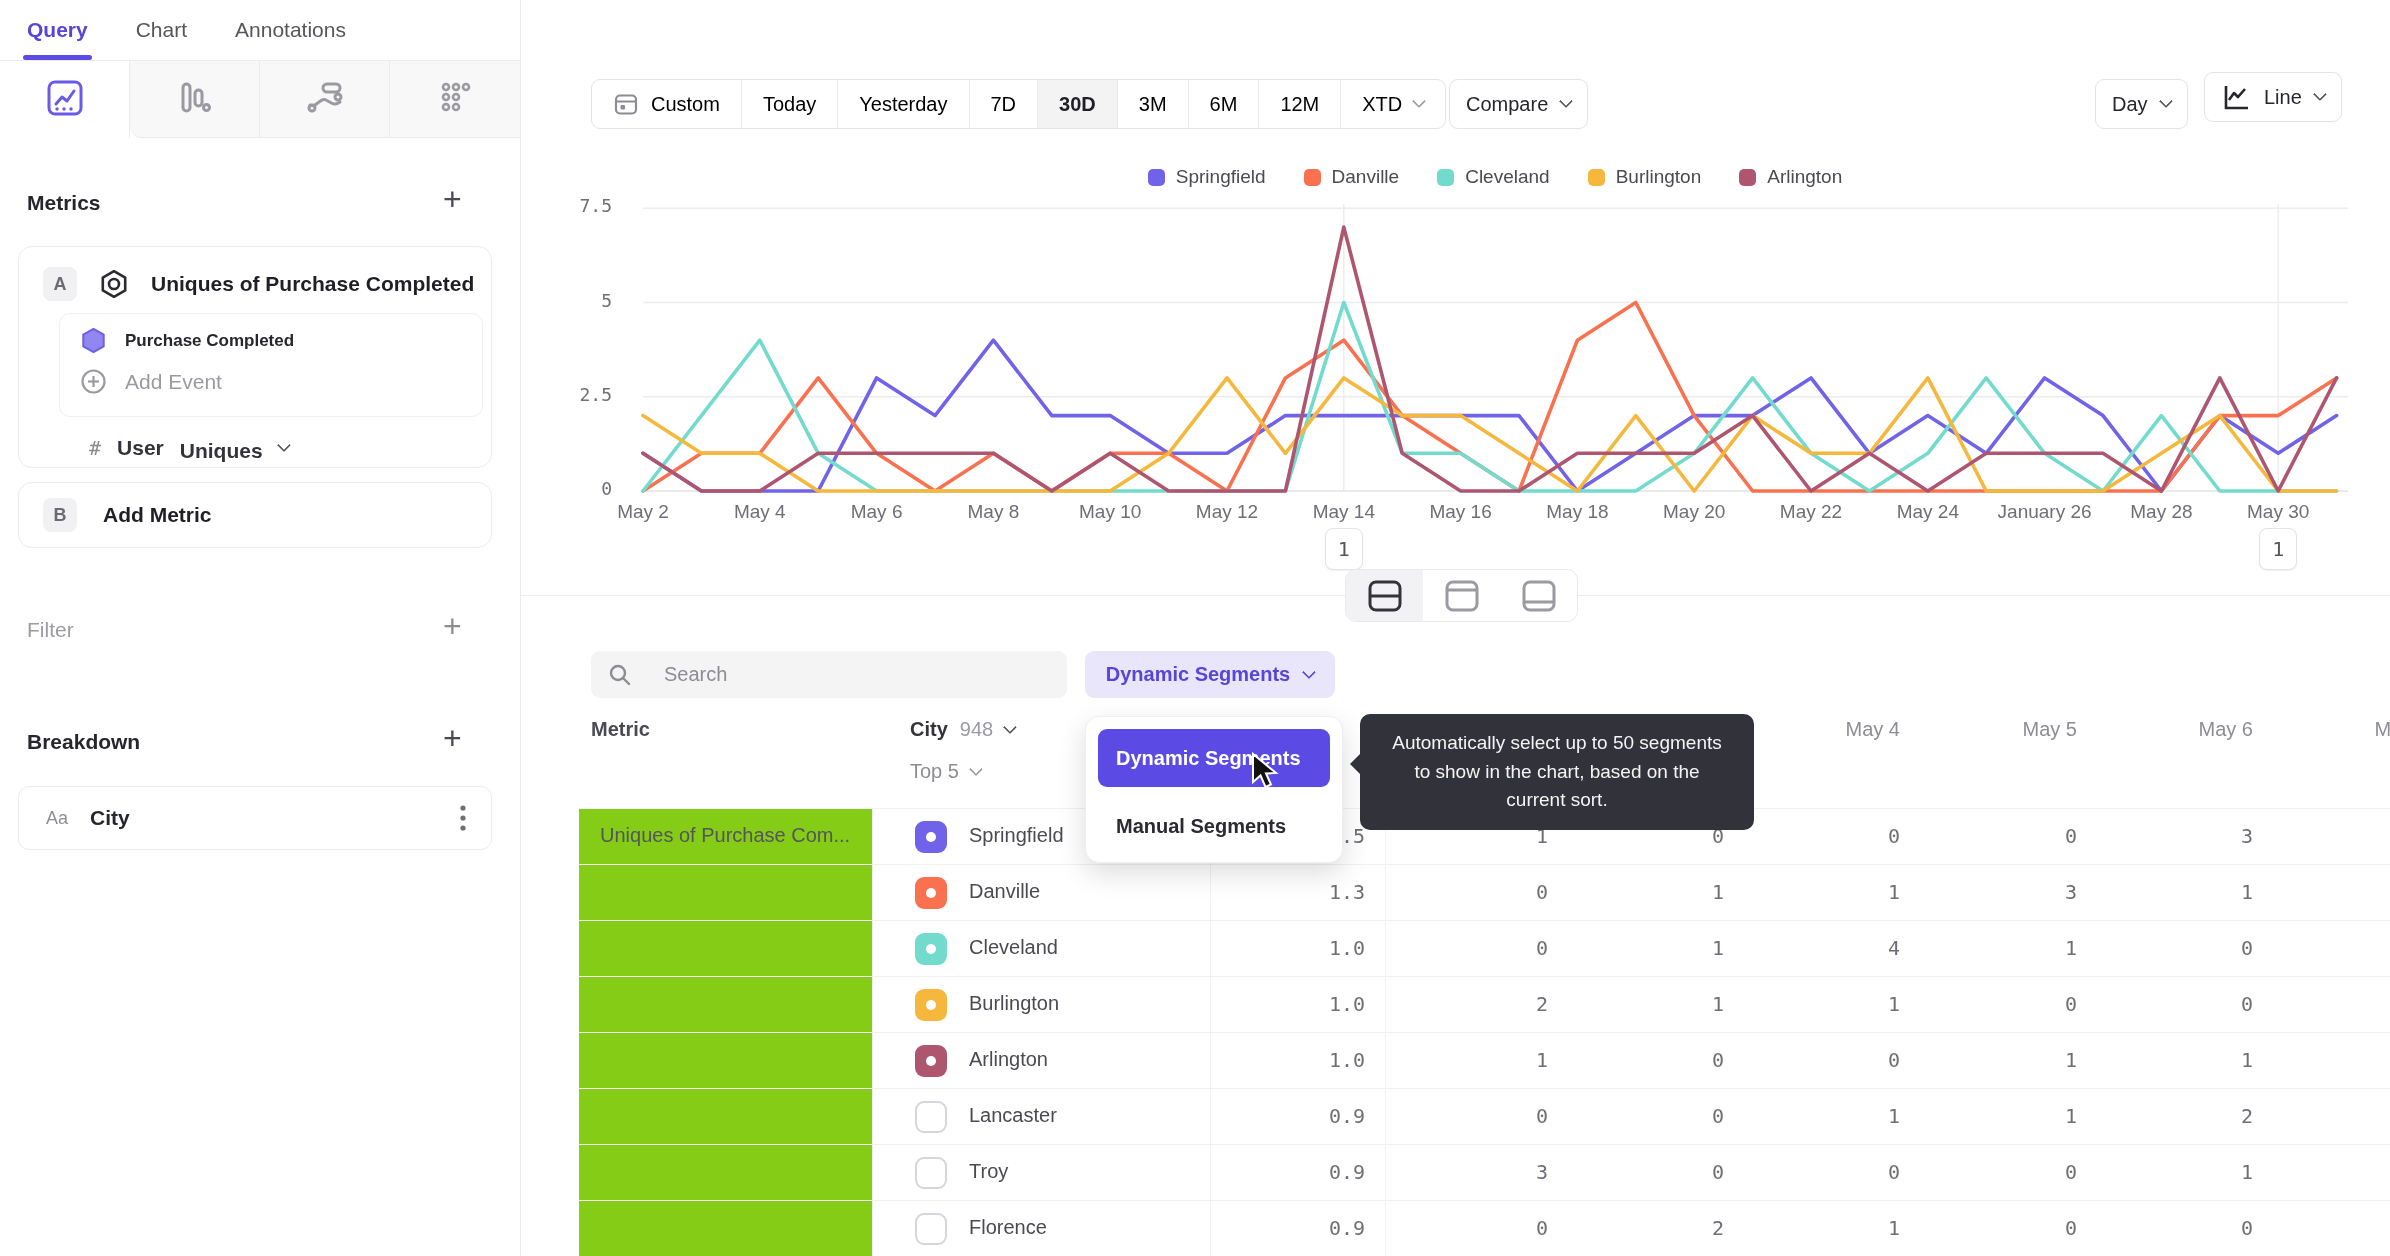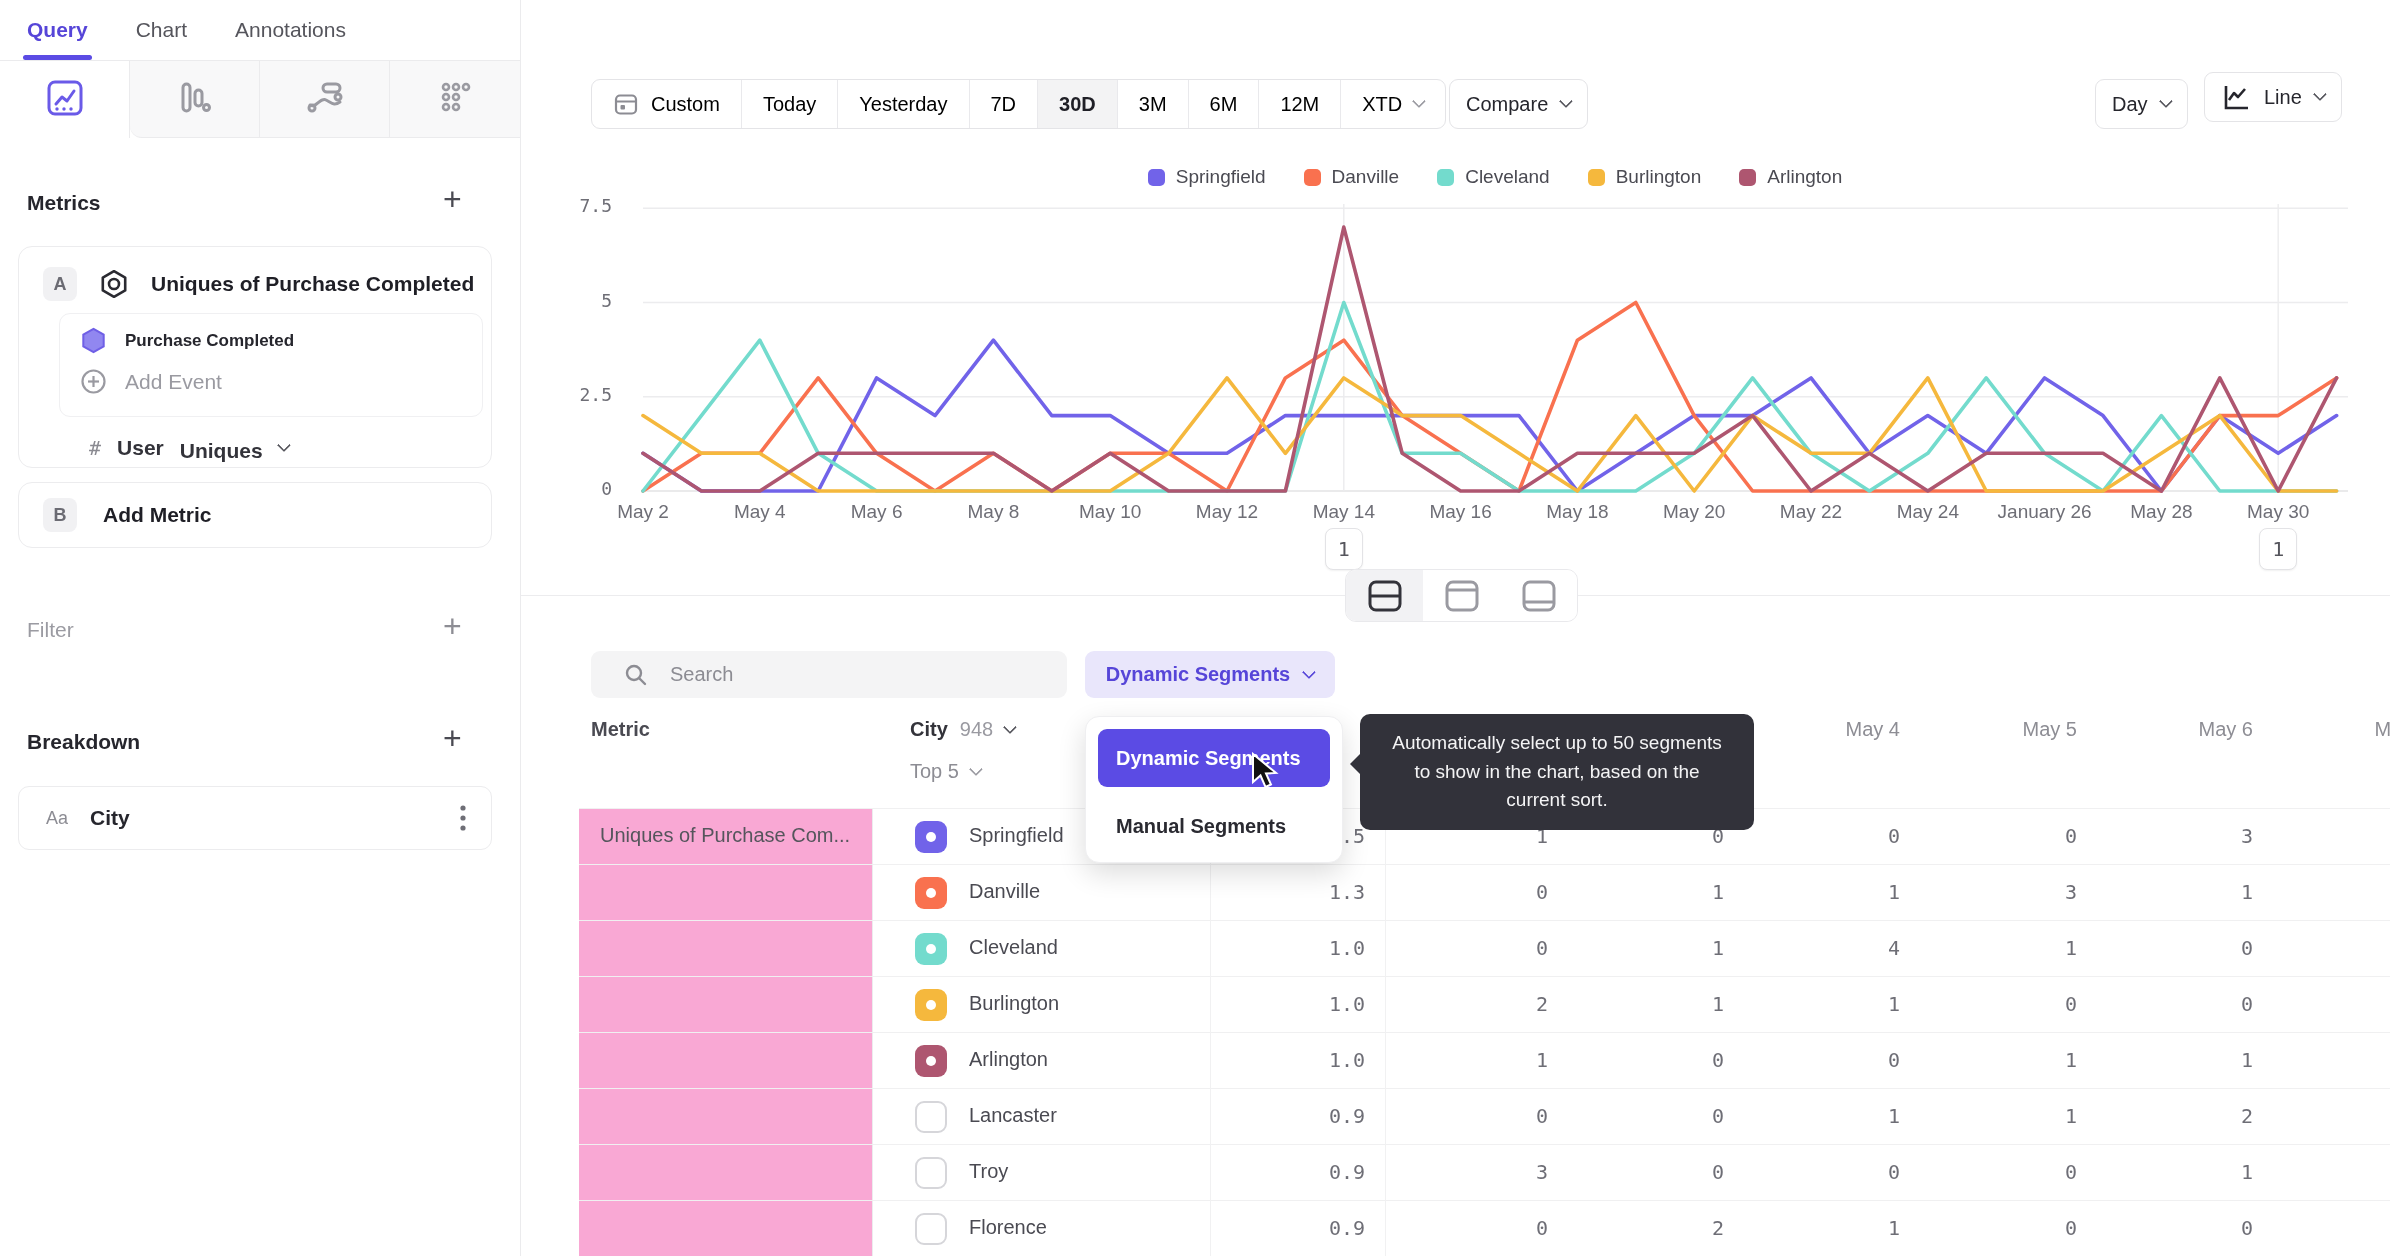--- a/index.html
+++ b/index.html
@@ -53,29 +53,29 @@
   .ylabel { width:72px; text-align:right; font-size:18px; color:#6e6e76; }
   .xlabel { width:100px; text-align:center; font-size:19px; color:#6e6e76; }
   .ann-badge { width:38px; height:42px; background:#fff; border:1px solid #e3e3e6; border-radius:8px; box-shadow:0 1px 2px rgba(0,0,0,.06); display:flex; align-items:center; justify-content:center; font-size:20px; color:#55555c; cursor:pointer; }
 
   #divider2 { left:521px; top:595px; width:1869px; height:1px; background:#ececee; }
   #layout-toggles { left:1345px; top:569px; height:53px; display:flex; background:#fff; border:1px solid #e9e9ec; border-radius:11px; overflow:hidden; }
   .toggle { width:77px; display:flex; align-items:center; justify-content:center; cursor:pointer; background:#fff; }
   .toggle.active { background:#f2f2f4; }
 
   
-  #search-box { left:591px; top:651px; width:476px; height:47px; background:#f4f4f5; border-radius:9px; display:flex; align-items:center; gap:22px; padding:0 17px;justify-content:flex-end; }
+  #search-box { left:591px; top:651px; width:476px; height:47px; background:#f4f4f5; border-radius:9px; display:flex; align-items:center; gap:32px; padding:0 17px; }
   #search-box input { border:none; outline:none; background:transparent; font-size:20px; color:#33333a; width:380px; font-family:"Liberation Sans", sans-serif; }
   #search-box input::placeholder { color:#8c8c93; }
   #segments-pill { left:1085px; top:651px; width:250px; height:47px; background:var(--accent-light-bg); border-radius:9px; display:flex; align-items:center; justify-content:center; gap:14px; font-size:20px; font-weight:700; color:var(--accent-text); cursor:pointer; }
 
   
   .th { font-size:20px; color:#8d8d94; }
   .th.dark { color:#4a4a52; font-weight:700; }
-  #metric-col { left:579px; top:808px; width:294px; height:448px; background:#f9a8d4; border-right:1px solid #ececee; }
+  #metric-col { left:579px; top:808px; width:294px; height:448px; background:#84cc16; border-right:1px solid #ececee; }
   #metric-col div { padding:16px 0 0 21px; font-size:20px; color:#55555c; white-space:nowrap; overflow:hidden; }
   #rows { left:579px; top:808px; width:1811px; height:448px; }
   .trow { position:relative; height:56px; border-top:1px solid #f0f0f1; }
   .cb { position:absolute; left:336px; top:12px; width:32px; height:32px; border-radius:9px; cursor:pointer; }
   .cb.checked::after { content:""; position:absolute; left:11px; top:11px; width:10px; height:10px; border-radius:50%; background:#fff; }
   .cb.unchecked { background:#fff; border:2px solid #d6d6da; }
   .city { position:absolute; left:390px; top:15px; font-size:20px; color:#4a4a52; }
   .cell { position:absolute; top:15px; font-size:20px; color:#6e6e76; text-align:right; width:100px; }
   .colsep { position:absolute; top:808px; bottom:0; width:1px; background:#f1f1f2; }
 

